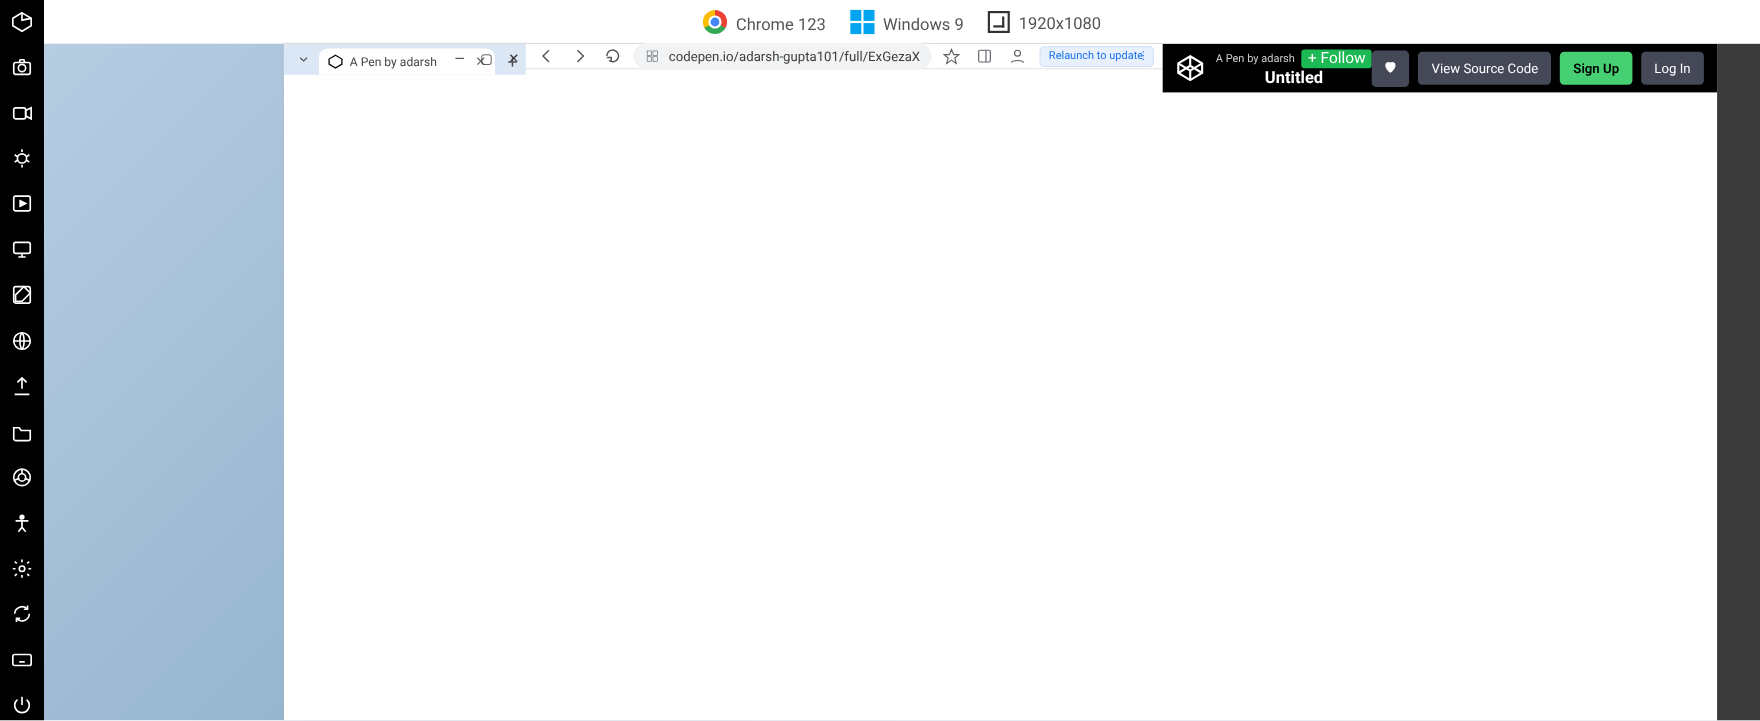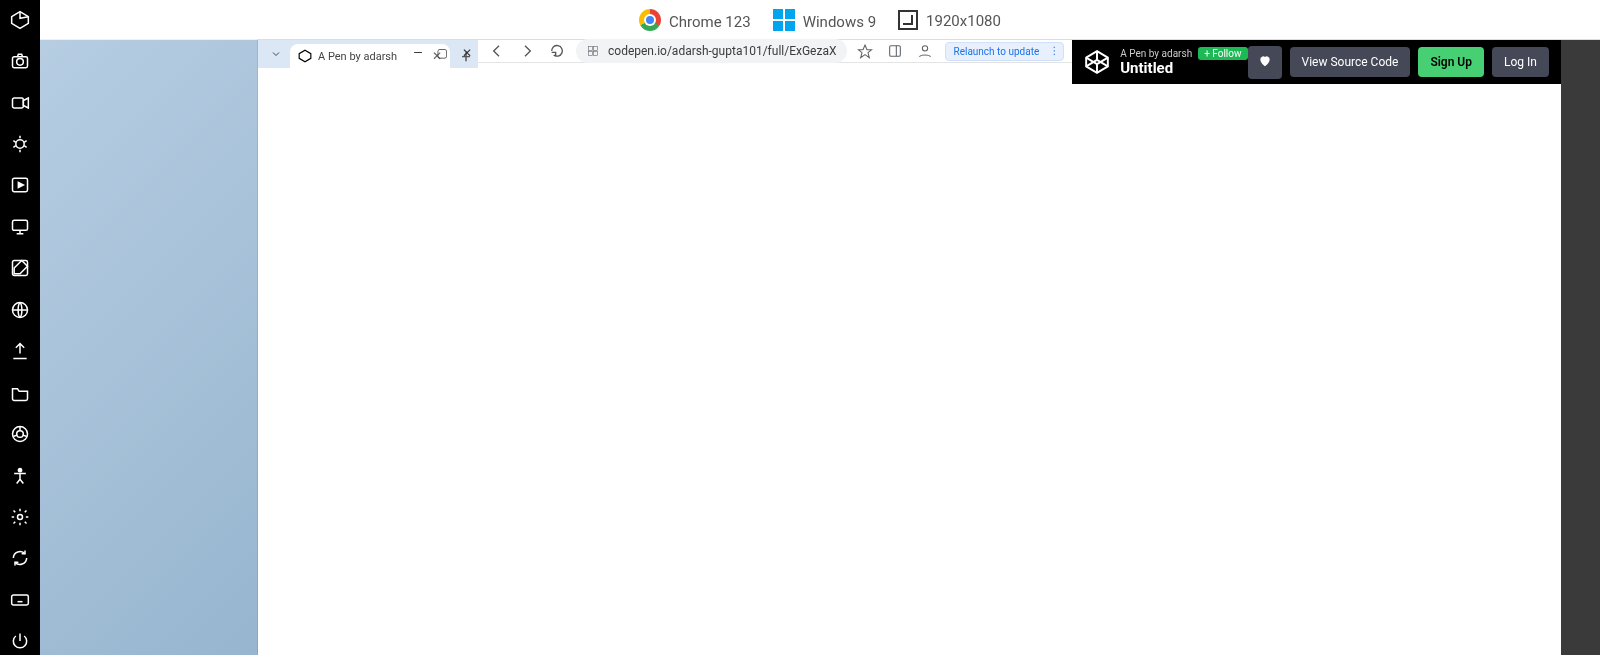--- a/index.html
+++ b/index.html
@@ -42,31 +42,31 @@
 
   
   .addr { height:23px; background:#fff; display:flex; align-items:center; gap:8px; padding:0 8px; border-bottom:1px solid #e4e4e4;}
   .addr .nav{width:22px;height:22px;display:flex;align-items:center;justify-content:center;color:#555;cursor:pointer;}
   .addr .nav svg{width:16px;height:16px;stroke:#555;fill:none;stroke-width:2;}
   .urlbox { flex:1; height:24px; background:#f1f3f4; border-radius:14px; display:flex; align-items:center; padding:0 10px; gap:8px; font-size:12px; color:#3c3c3c;}
   .urlbox .site-ico{width:14px;height:14px;stroke:#5f6368;fill:none;}
   .addr-right{display:flex;align-items:center;gap:10px;}
   .addr-right .i{width:20px;height:20px;display:flex;align-items:center;justify-content:center;cursor:pointer;}
   .addr-right svg{width:16px;height:16px;stroke:#5f6368;fill:none;stroke-width:1.6;}
-  .relaunch{background:#e8f0fe;border:1px solid #cfe0fb;border-radius:4px;padding:3px 24px 3px 8px;font-size:10px;color:#1a73e8;position:relative;cursor:pointer;}
+  .relaunch{background:#e8f0fe;border:1px solid #cfe0fb;border-radius:4px;padding:3px 9px 3px 8px;font-size:10px;color:#1a73e8;position:relative;cursor:pointer;}
   .relaunch::after{content:"⋮";position:absolute;right:4px;top:2px;color:#1a73e8;}
 
   
   .cp-head{height:44px;background:#000;display:flex;align-items:center;justify-content:space-between;padding:0 12px;color:#fff;}
   .cp-left{display:flex;align-items:center;gap:10px;}
   .cp-logo{width:26px;height:26px;}
   .cp-titleblock{display:flex;flex-direction:column;line-height:1.1;}
   .cp-byline{font-size:10px;color:#ccc;display:flex;align-items:center;gap:6px;}
-  .cp-title{font-size:15px;font-weight:700;color:#fff;}
-  .follow{background:#1db954;color:#fff;border-radius:3px;font-size:10px;padding:1px 6px;cursor:pointer;}
+  .cp-title{font-size:15px;font-weight:700;color:#fff;text-align:center;}
+  .follow{background:#1db954;color:#fff;border-radius:3px;font-size:14px;padding:1px 6px;cursor:pointer;}
   .cp-right{display:flex;align-items:center;gap:8px;}
   .cp-btn{background:#444857;color:#fff;border:none;border-radius:4px;font-size:12px;padding:8px 12px;cursor:pointer;}
   .cp-btn.heart{padding:8px 10px;}
   .cp-btn.green{background:#47cf73;color:#000;font-weight:600;}
   
   
   .cp-canvas{flex:1;background:#3a3a3a;position:relative;}
   .shape{position:absolute;left:610px;top:195px;width:80px;height:80px;}
   .shape svg{width:100%;height:100%;}
 </style>

